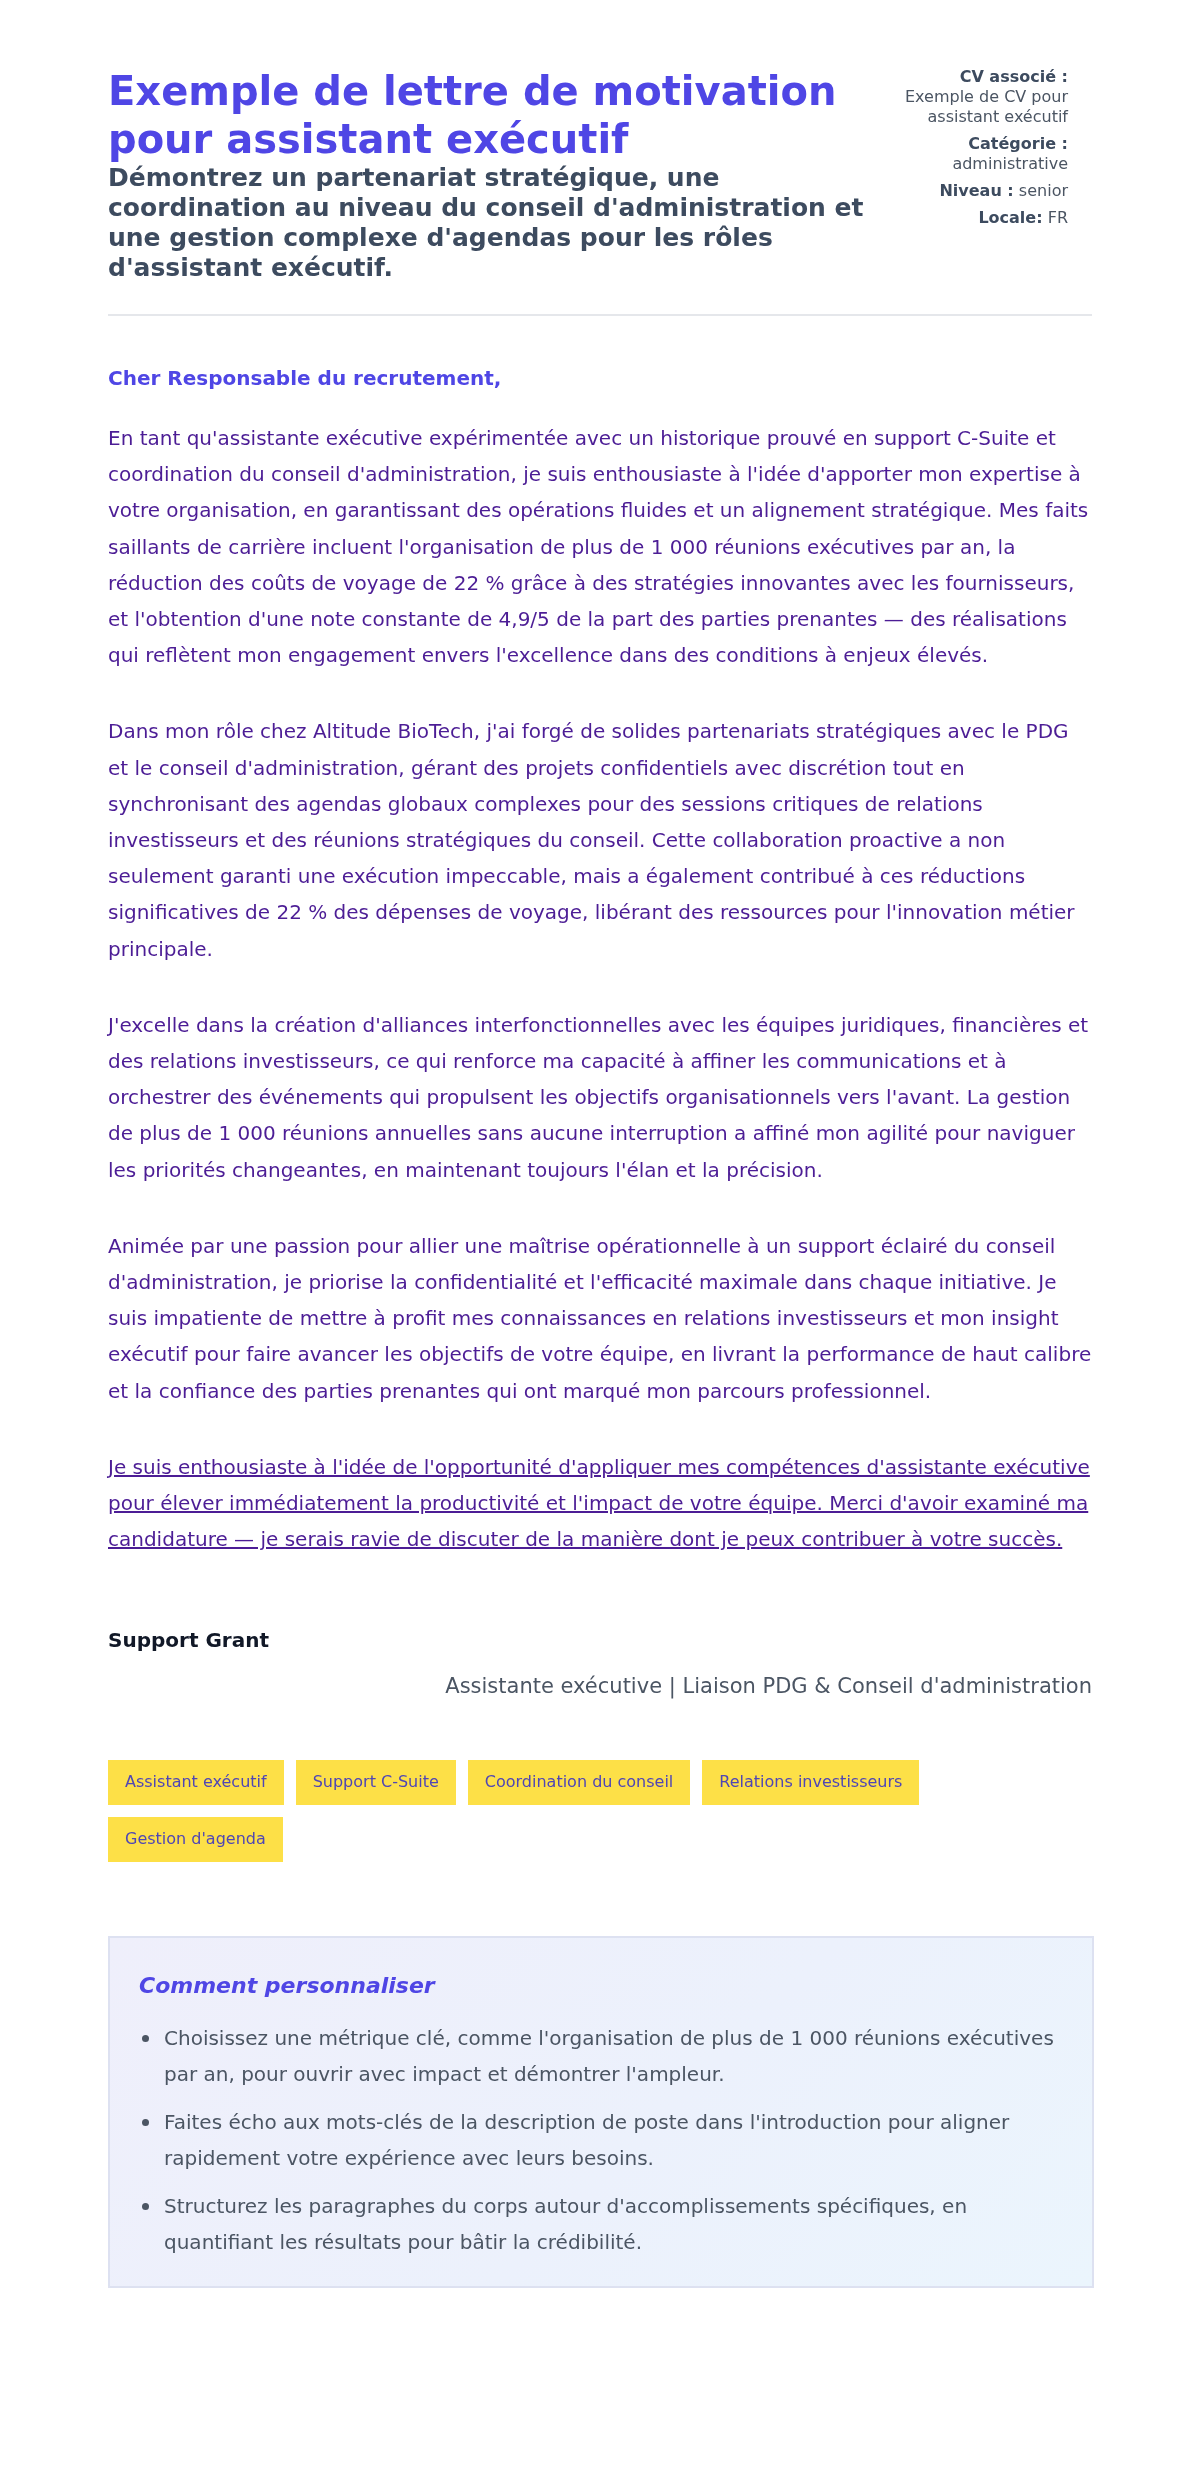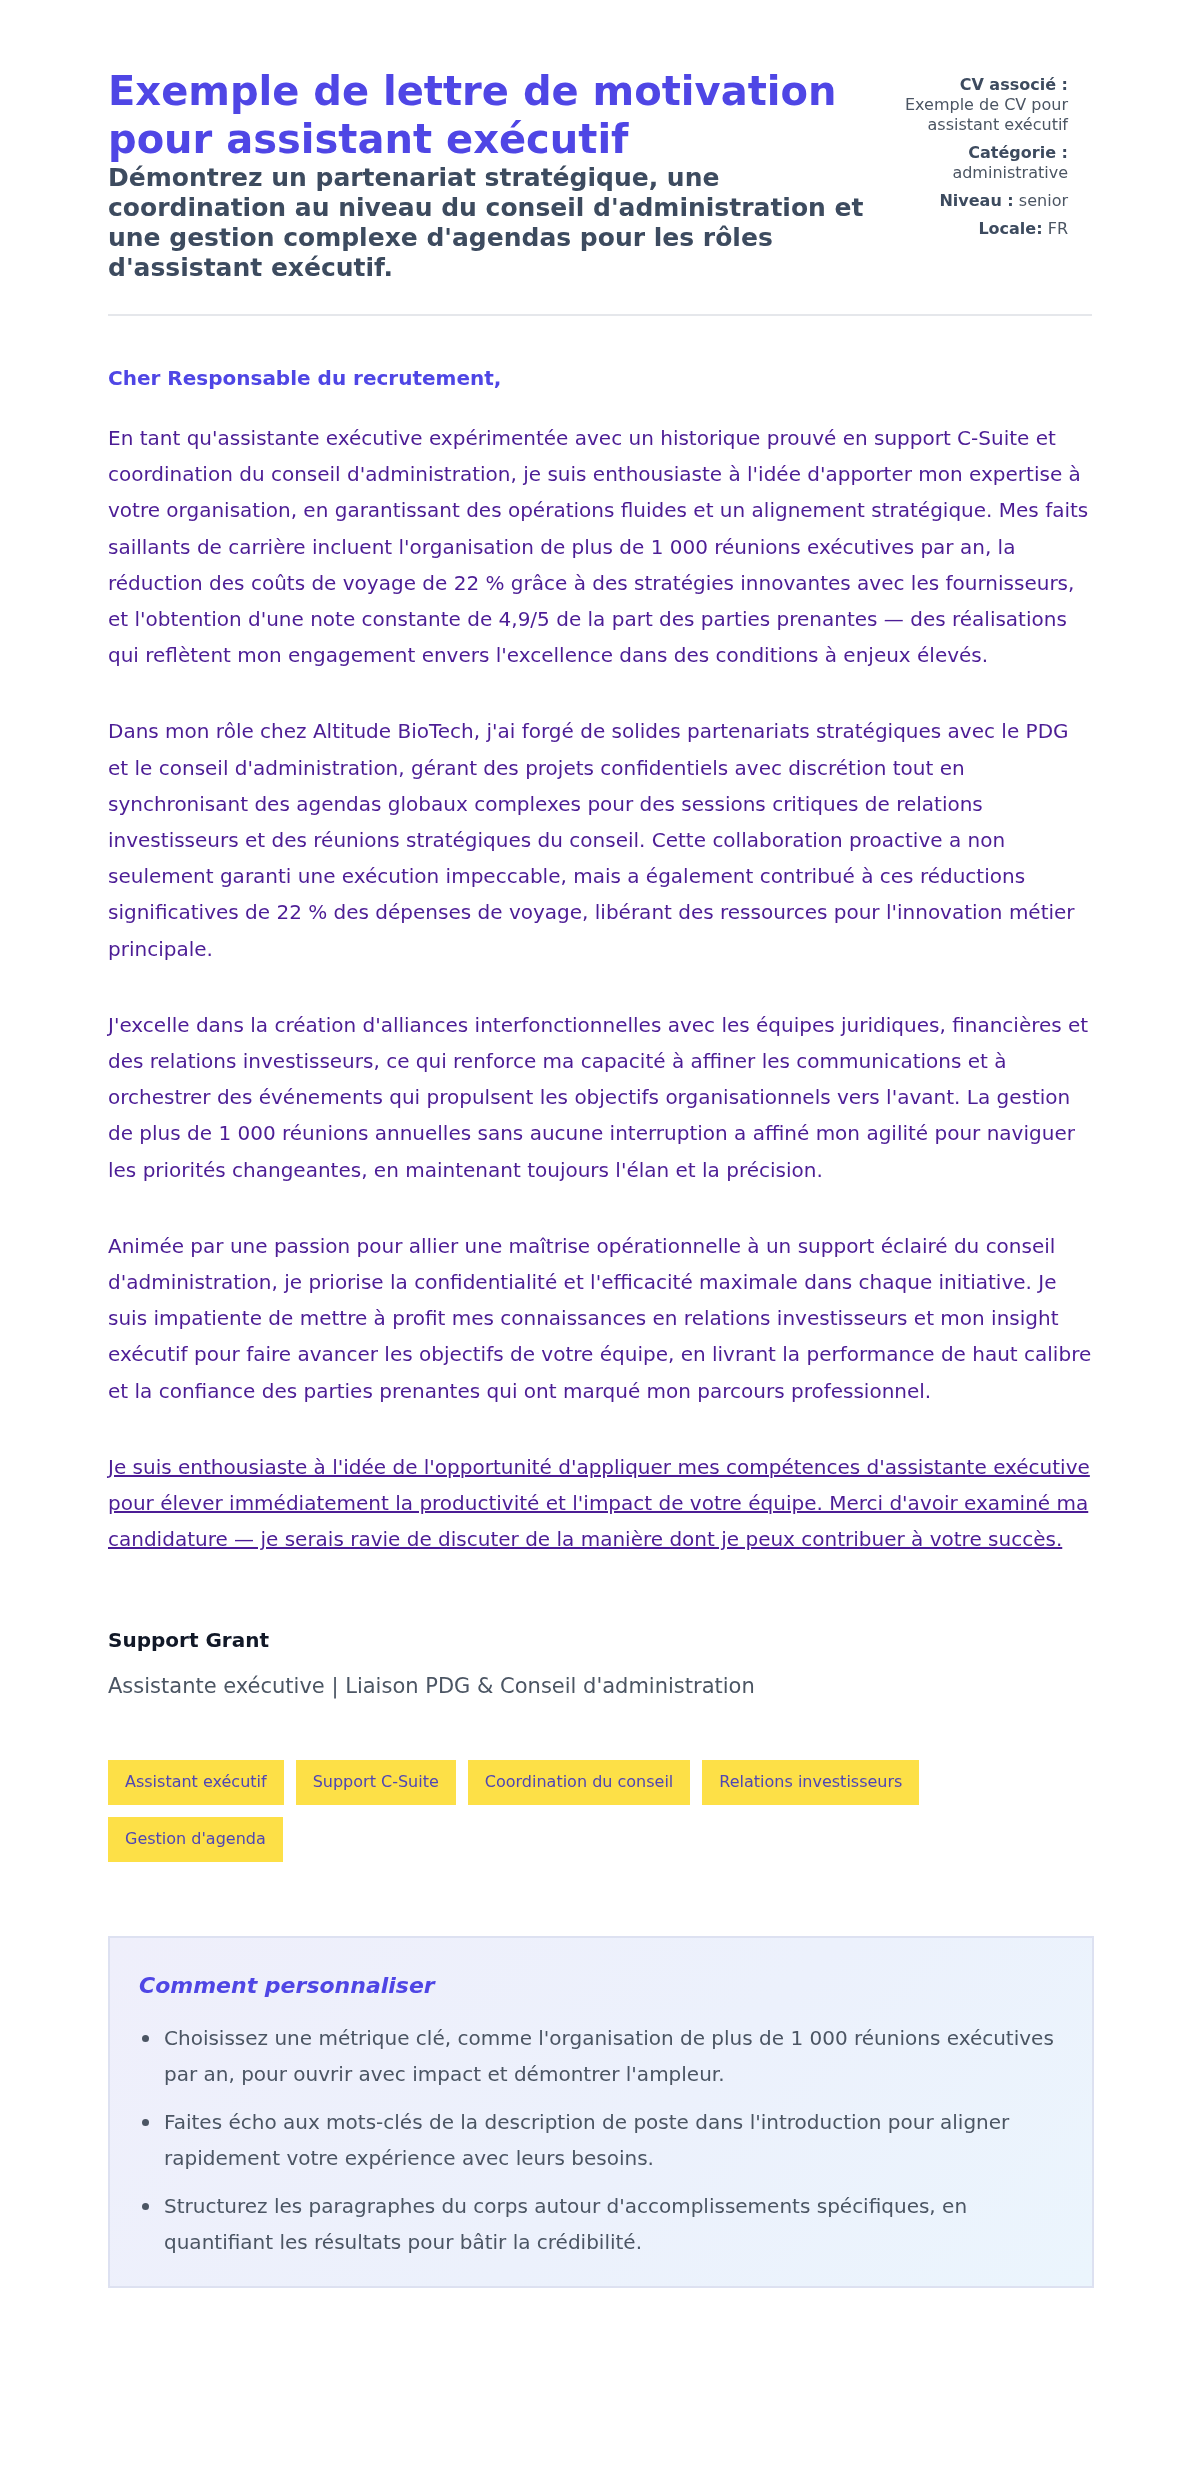--- a/index.html
+++ b/index.html
@@ -34,21 +34,21 @@
     color: #3d4b5f;
   }
   .meta {
     width: 170px;
     text-align: right;
     font-size: 16px;
     line-height: 20px;
     color: #4b5563;
     padding-top: 0px;
   }
-  .meta-item { margin-bottom: 7px; margin-top: 8px; }
+  .meta-item { margin-bottom: 7px; }
   .meta-label { font-weight: bold; color: #3d4b5f; }
   .greeting {
     margin-top: 50px;
     font-size: 20px;
     line-height: 24px;
     font-weight: bold;
     color: #4f46e5;
   }
   .body-text { margin-top: 30px; }
   .para {
@@ -63,20 +63,21 @@
     font-size: 20px;
     line-height: 24px;
     font-weight: bold;
     color: #111827;
   }
   .sig-title {
     margin-top: 21px;
     font-size: 21px;
     line-height: 26px;
     color: #4b5563;
+    text-align: right;
   }
   .tags {
     margin-top: 61px;
     display: flex;
     flex-wrap: wrap;
     gap: 12px 12px;
     width: 984px;
   }
   .tag {
     background: #fde047;

